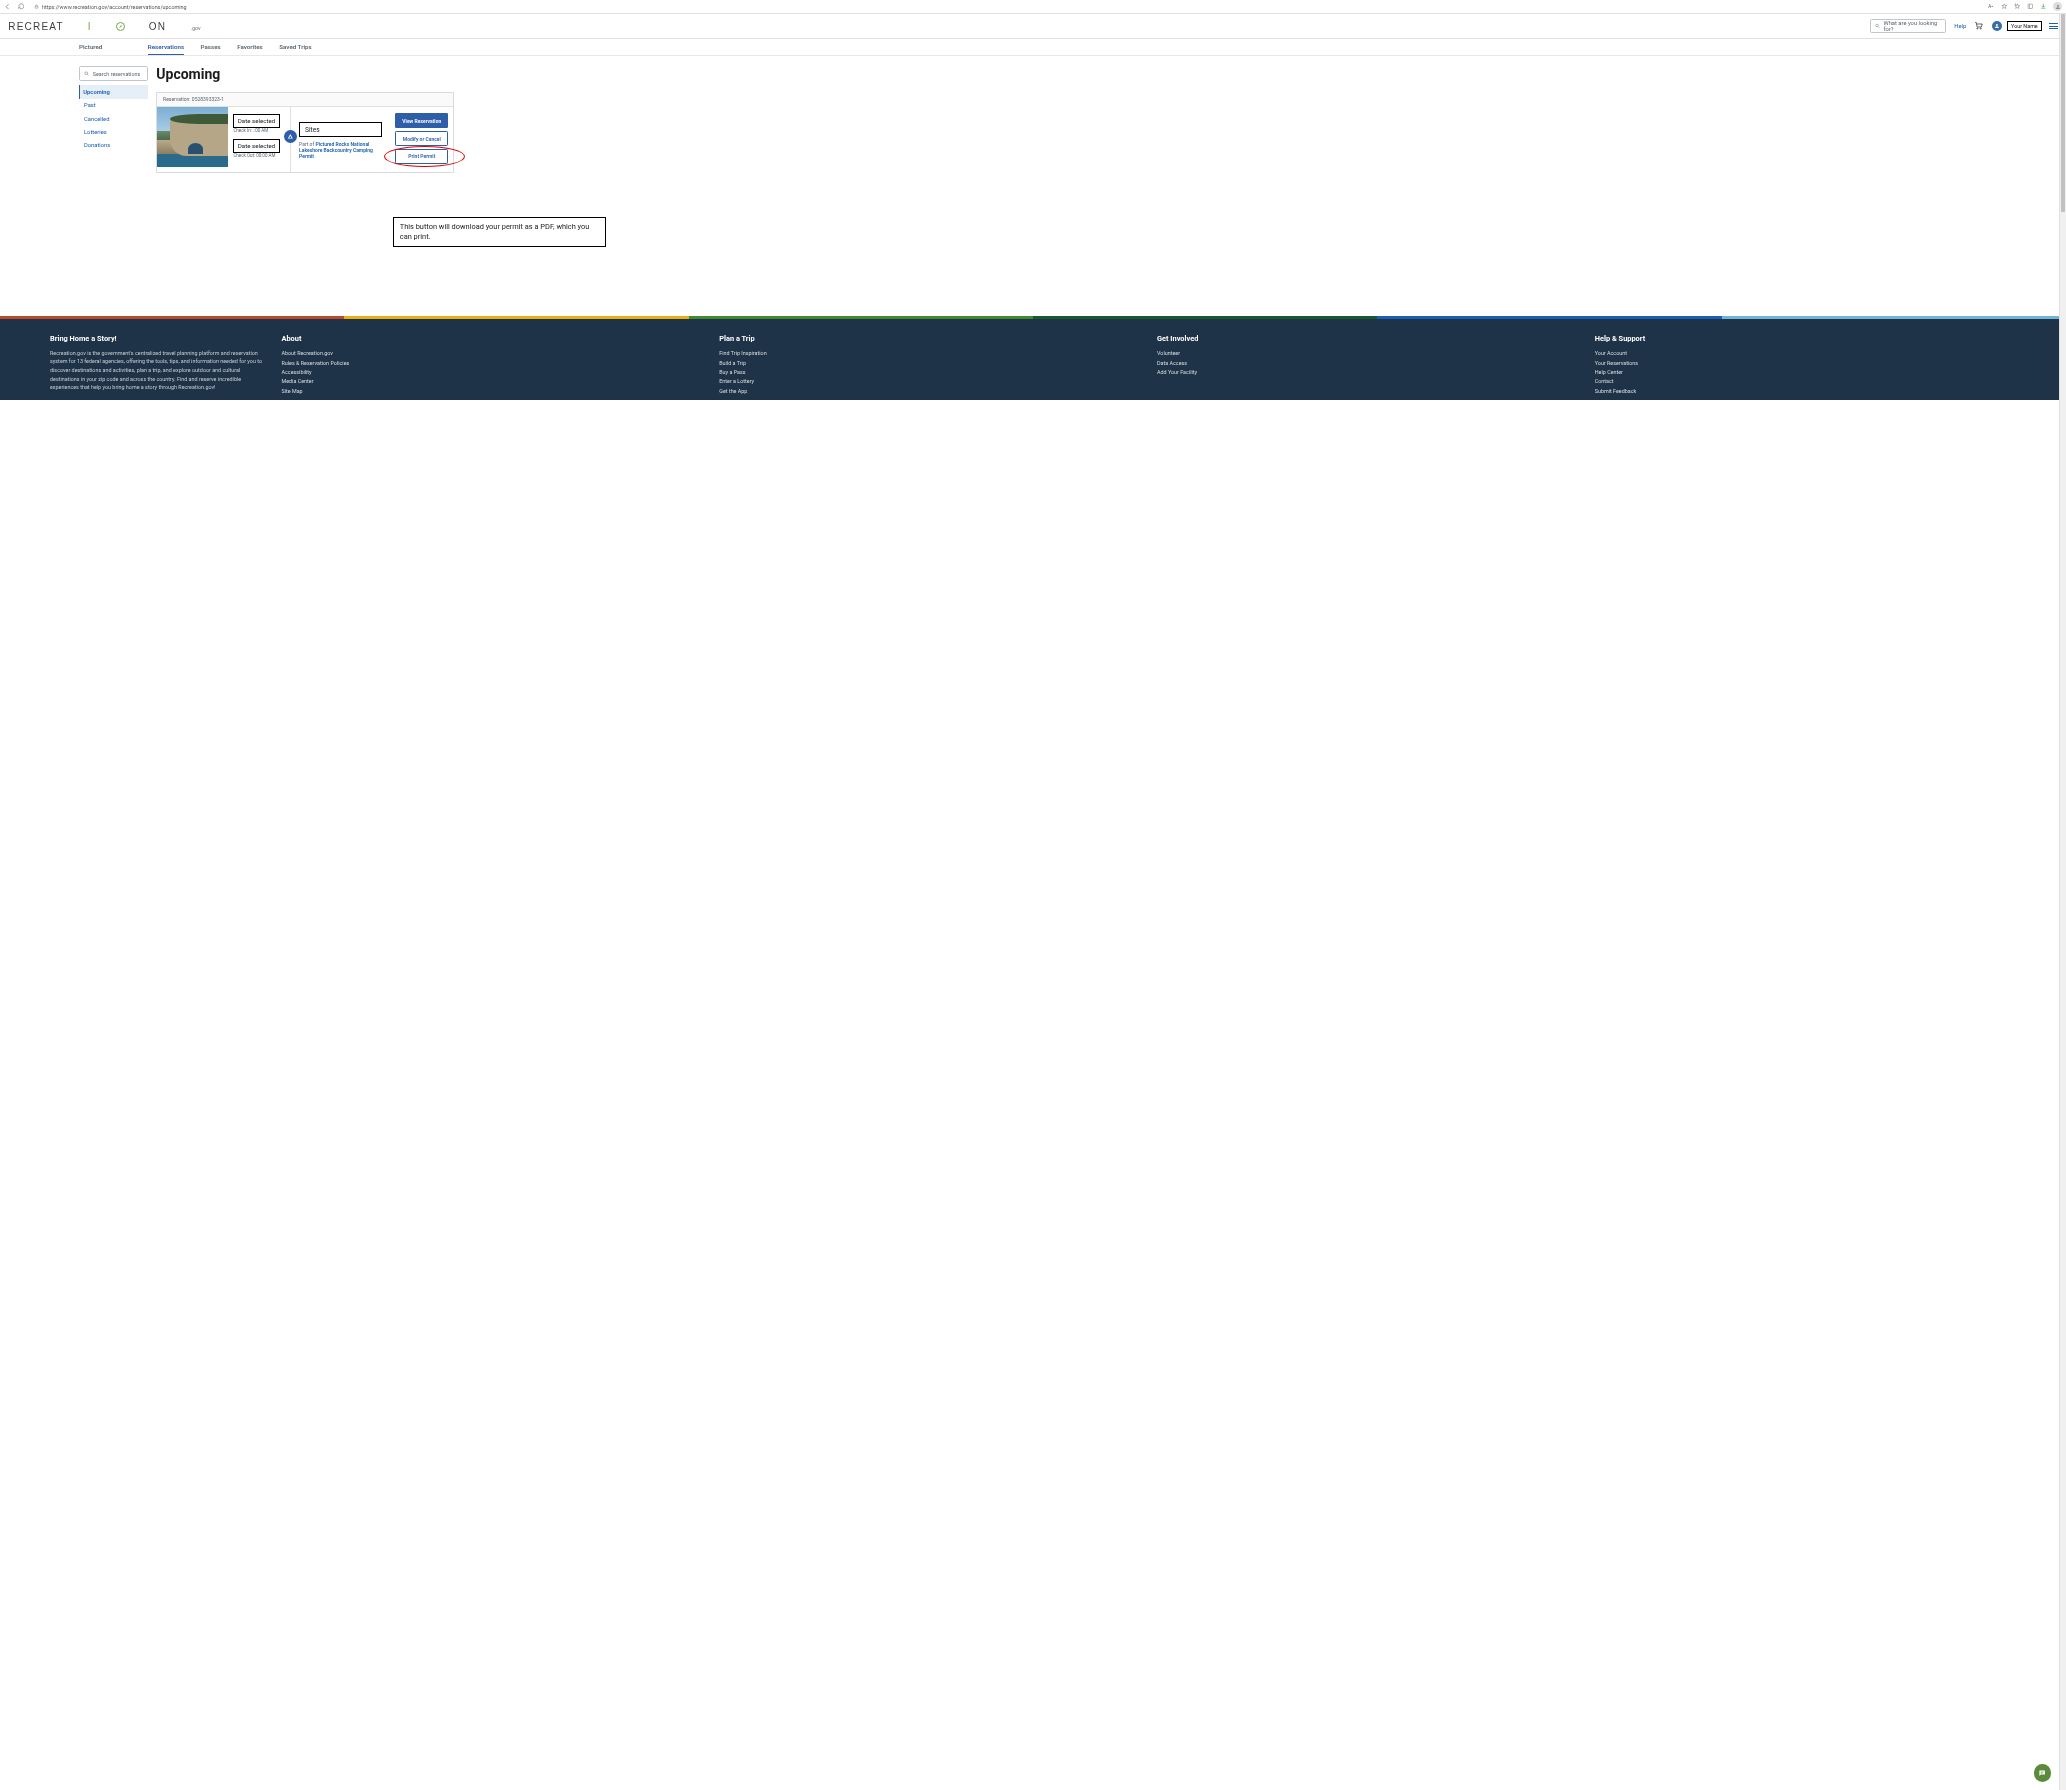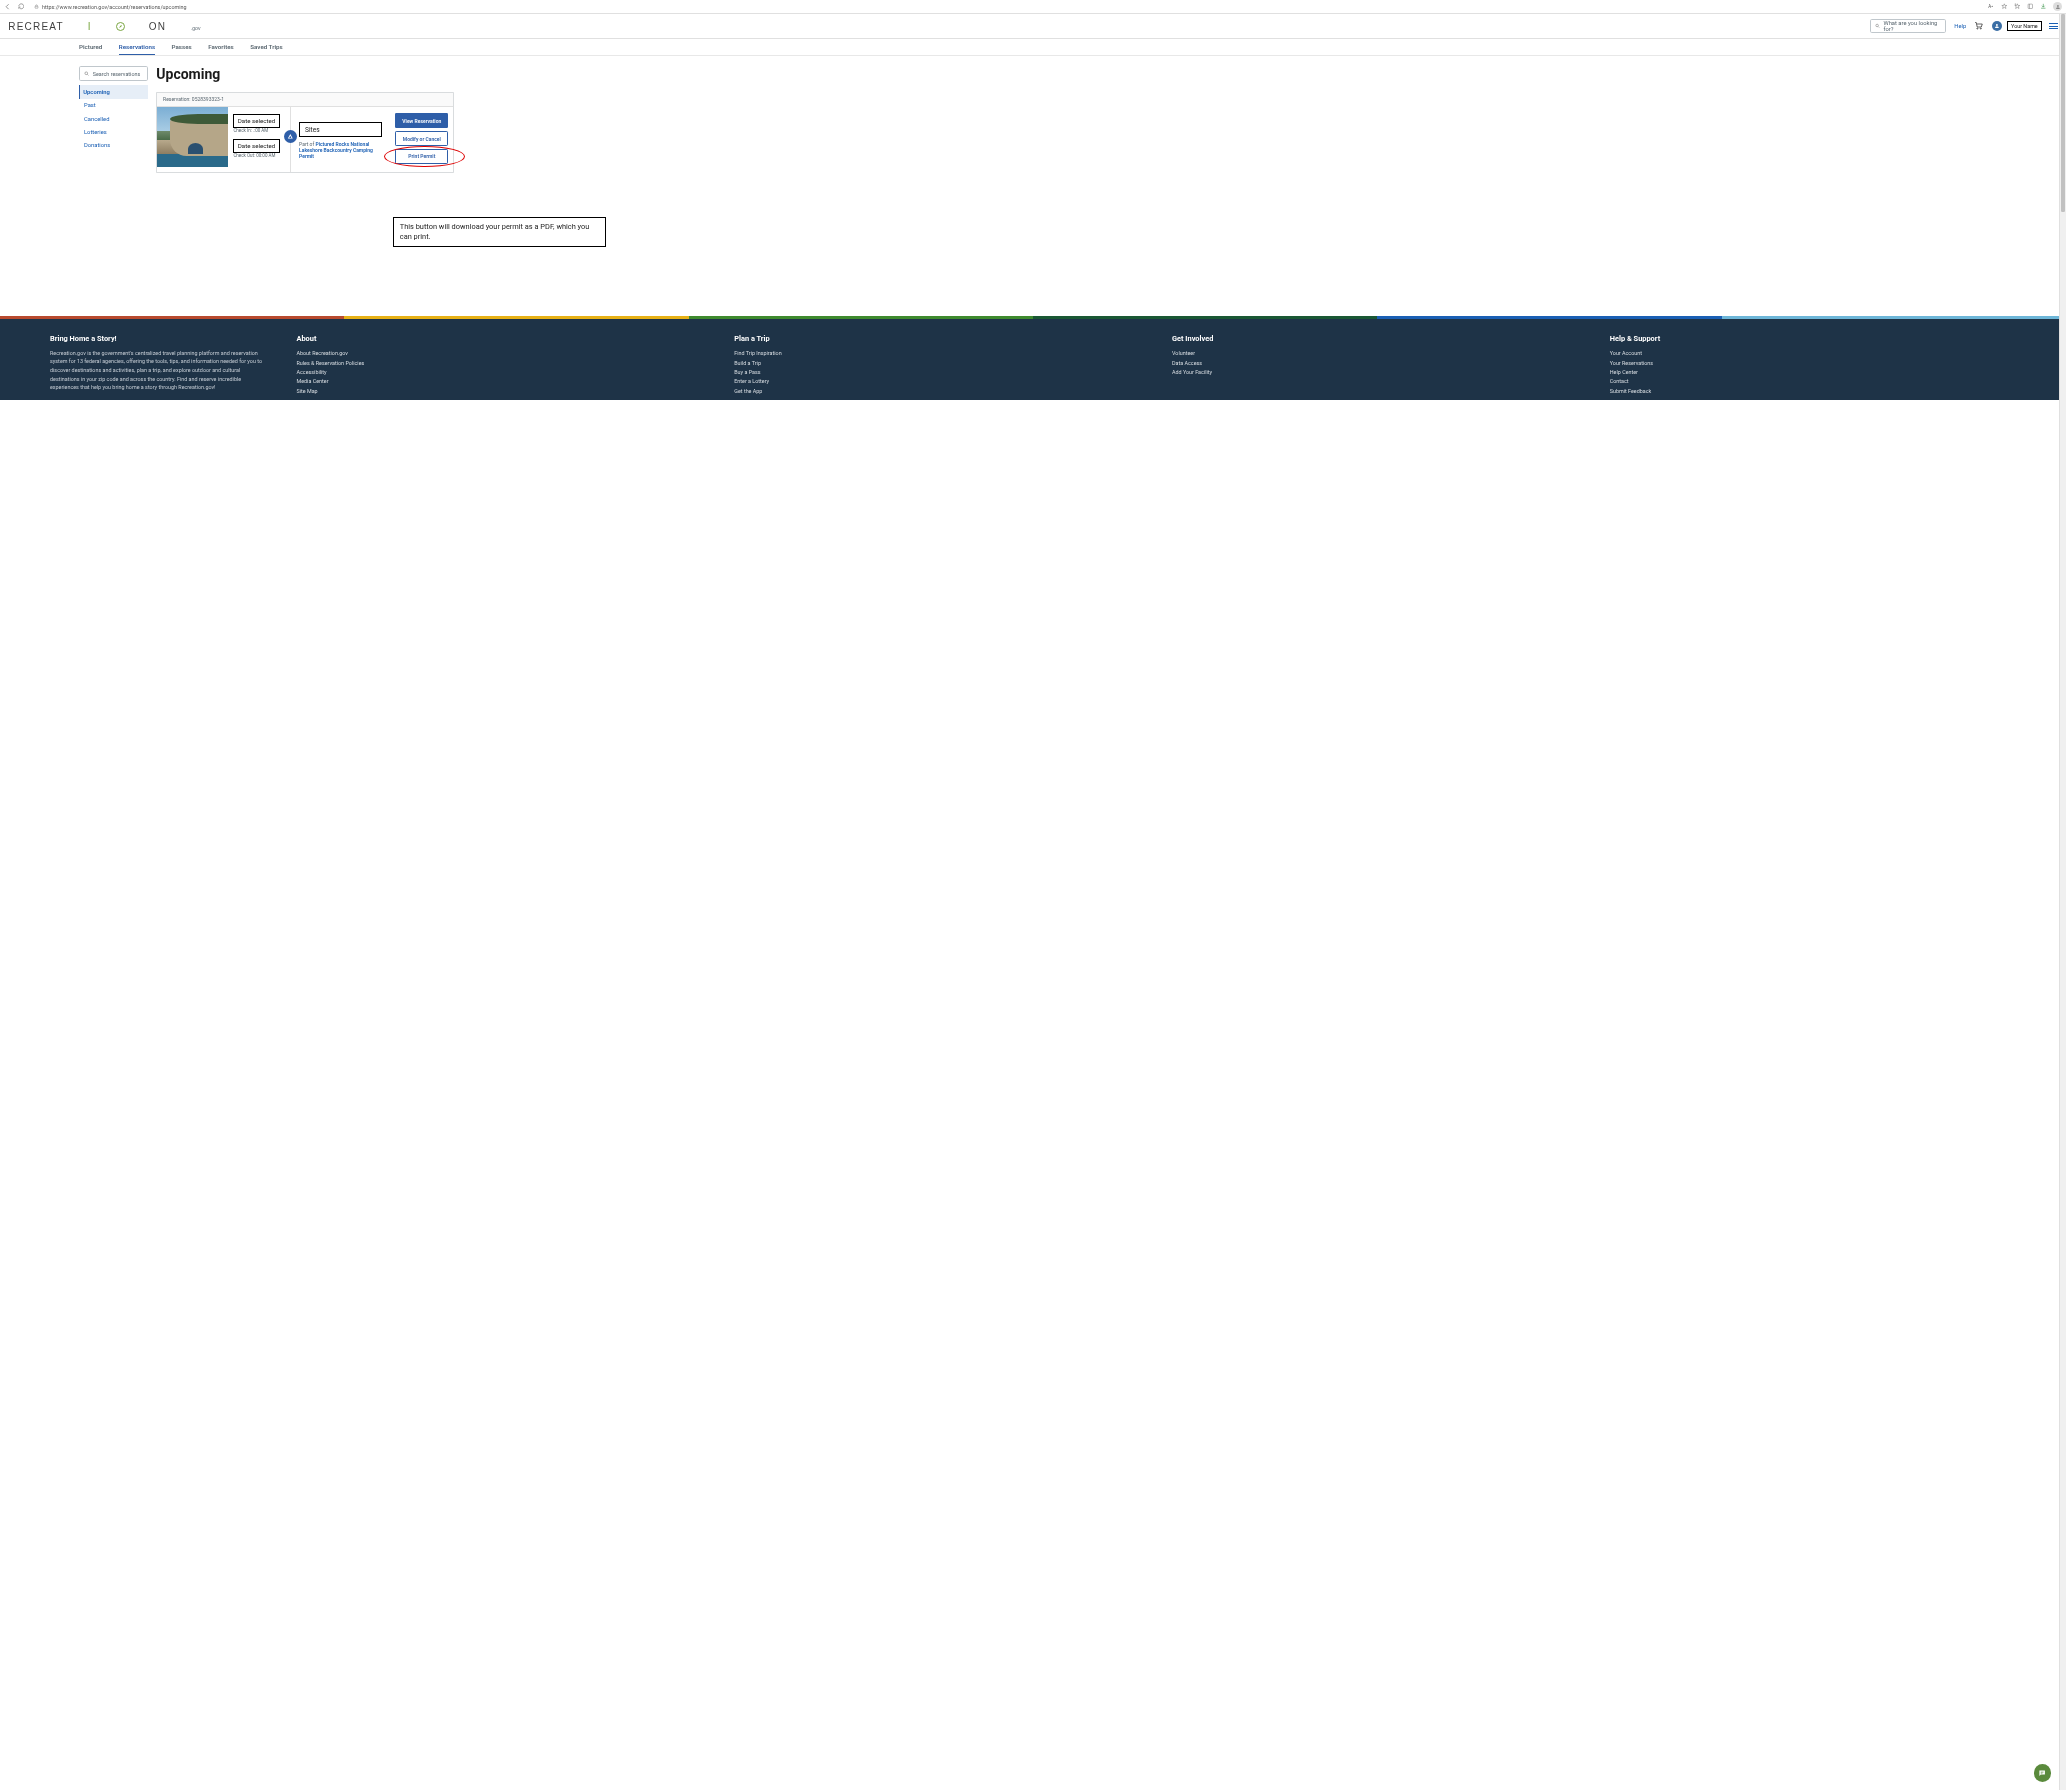--- a/index.html
+++ b/index.html
@@ -26,21 +26,21 @@
   .cart { margin-left:8.3px; color:#333; }
   .user-av { width:10px; height:10px; border-radius:50%; background:#3b6ea5; display:flex; align-items:center; justify-content:center; margin-left:8.3px; }
   .user-av svg { width:5.8px; height:5.8px; fill:#fff; }
   .name-box { border:0.6px solid #000; padding:1.2px 3.3px; font-size:5.4px; margin-left:5px; }
   .menu-btn { margin-left:7.4px; display:flex; flex-direction:column; gap:1.7px; }
   .menu-btn span { display:block; width:8.3px; height:0.8px; background:#1a5fb4; }
 
   
   .nav-tabs { height:16.5px; border-bottom:0.4px solid #e8e8e8; display:flex; align-items:center; padding-left:79px; gap:16.5px; background:#fff; }
   .nav-tabs .tab { color:#5a6770; font-size:6.2px; font-weight:600; padding:4.1px 0; cursor:pointer; }
-  .nav-tabs .tab.active { color:#2e5ea8; border-bottom:1.2px solid #2e5ea8; margin-bottom:-0.4px; padding-bottom:2.9px; }
+  .nav-tabs .tab.active { color:#2e5ea8; border-bottom:1.2px solid #2e5ea8; margin-bottom:-0.4px; padding-bottom:2.9px;margin-left:29px; }
 
   
   .main-wrap { display:flex; padding:10.7px 0 0 79px; gap:8.3px; min-height:190px; }
   .sidebar { width:69px; }
   .side-search { height:15px; border:0.4px solid #c0c7cc; border-radius:1.7px; display:flex; align-items:center; padding:0 4.1px; gap:3.3px; font-size:5.4px; color:#5a6770; margin-bottom:4.1px; }
   .side-item { display:block; padding:3.7px 5px; font-size:5.8px; color:#1a5fb4; cursor:pointer; }
   .side-item.active { background:#e6eef7; border-left:1.7px solid #2e5ea8; padding-left:3.3px; font-weight:600; }
 
   .content { flex:1; padding-right:87px; }
   .page-title { font-size:14px; font-weight:700; color:#1b1b1b; margin-bottom:10px; }
@@ -76,21 +76,21 @@
 
   
   .stripe { height:3.3px; display:flex; margin-top:70px; }
   .stripe div { flex:1; }
 
   
   .footer { background:#1e3347; color:#ddd; padding:15px 50px 4.1px 50px; display:flex; gap:16.5px; font-size:5.4px; }
   .footer h3 { color:#fff; font-size:7.4px; font-weight:700; margin-bottom:5.8px; }
   .footer .tagline { width:215px; }
   .footer .tagline p { line-height:1.6; color:#c5ccd4; }
-  .footer .col { flex:1;margin-left:15px; }
+  .footer .col { flex:1; }
   .footer .col a { display:block; color:#d8dde2; text-decoration:none; padding:1.7px 0; font-size:5.4px; }
 
   .chat-fab { position:fixed; bottom:8.3px; right:15px; width:17.4px; height:17.4px; border-radius:50%; background:#5a8a3c; display:flex; align-items:center; justify-content:center; }
   .chat-fab svg { width:8.3px; height:8.3px; fill:#fff; }
 
   .vscroll { position:fixed; top:14px; right:0; bottom:0; width:6.6px; background:#f0f0f0; border-left:0.4px solid #e0e0e0; }
   .vscroll .thumb { position:absolute; top:0; left:0.8px; right:0.8px; height:198px; background:#c1c1c1; border-radius:1.2px; }
 
   .rel { position:relative; }
 </style>

